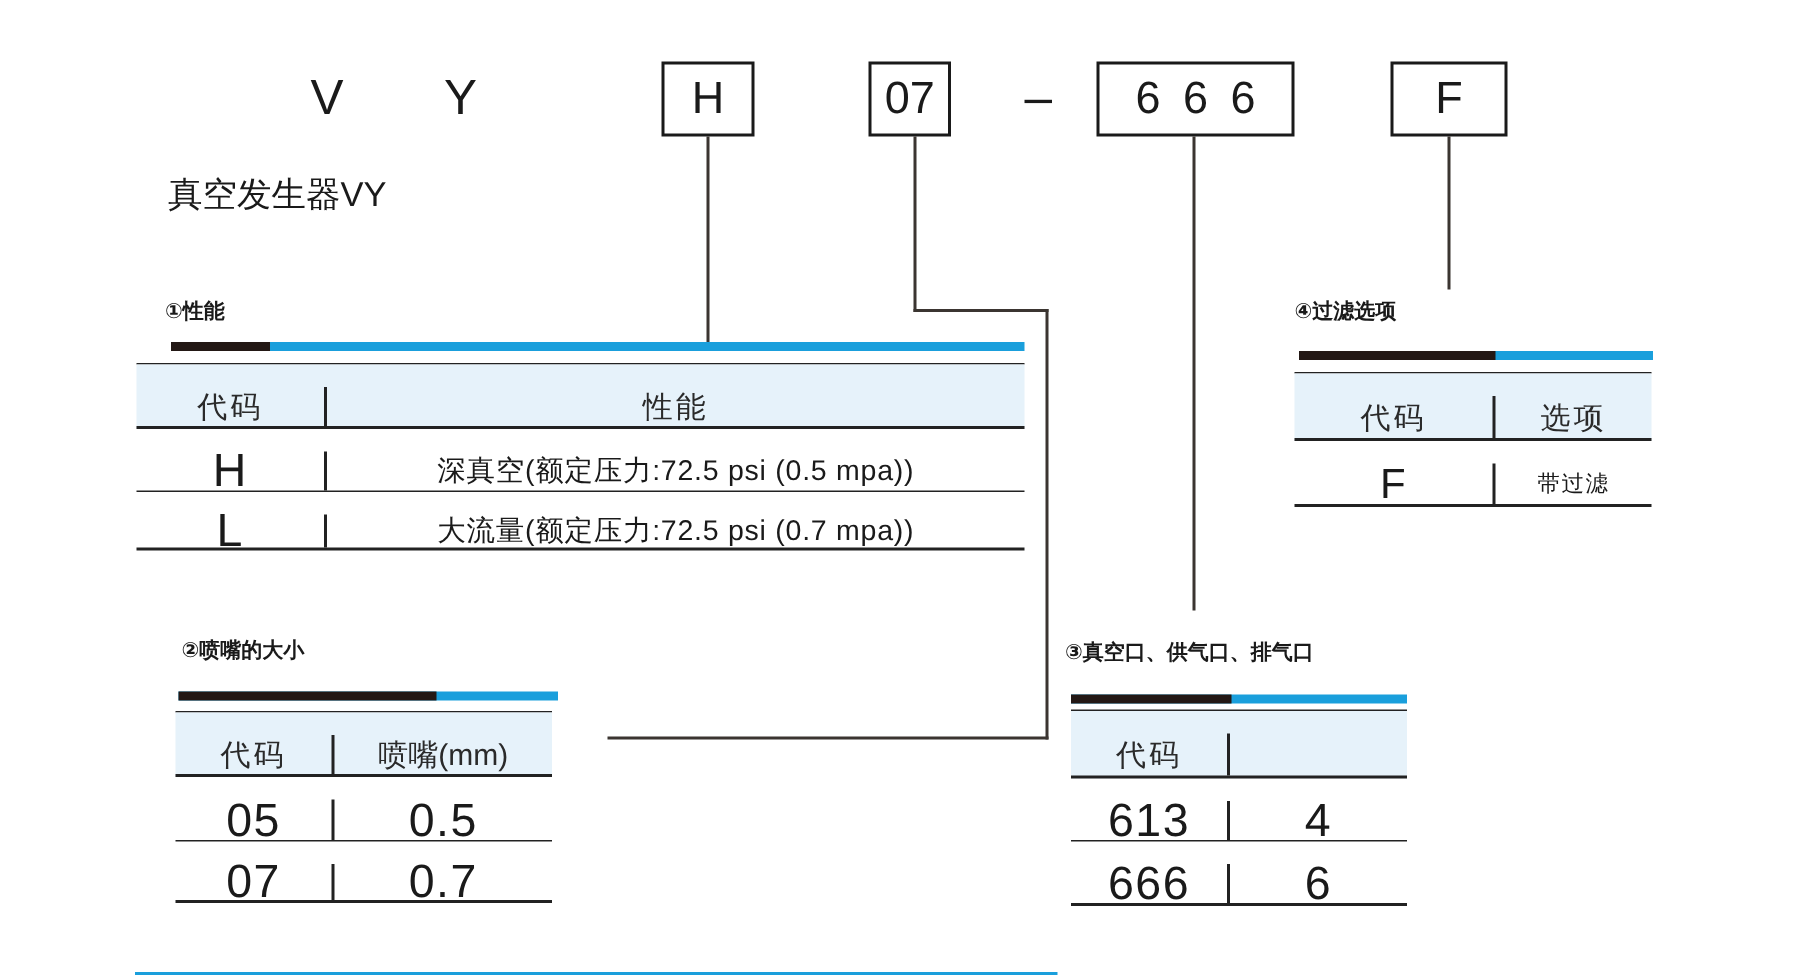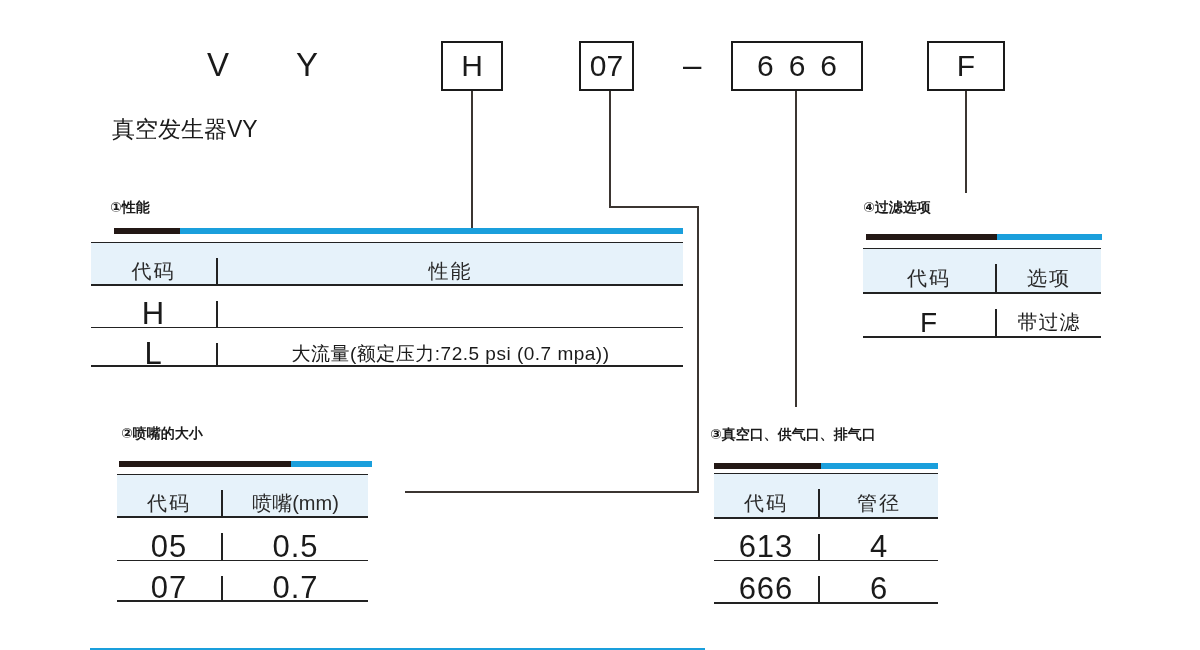--- a/index.html
+++ b/index.html
@@ -36,21 +36,21 @@
   .tbl{position:absolute;border-top:1px solid var(--border);border-bottom:2px solid var(--border);box-sizing:border-box;background:#fff;}
   .tr{display:flex;border-bottom:1px solid var(--border);}
   .tr:last-child{border-bottom:none;}
   .tr.head{background:var(--fill);border-bottom:2px solid var(--border);}
   .td{display:flex;align-items:center;justify-content:center;box-sizing:border-box;white-space:nowrap;margin-top:15px;}
   .c1{flex:none;border-right:2px solid var(--border);}
   .c2{flex:1;}
   .head .td{font-size:20px;letter-spacing:2px;color:#2a2a2a;}
   .big{font-size:31px;letter-spacing:1px;}
   .body-txt{font-size:19px;letter-spacing:0.5px;}
-  .mid-txt{font-size:20px;letter-spacing:1px;}
+  .mid-txt{font-size:15px;letter-spacing:1px;}
   .bottom-strip{position:absolute;background:var(--blue);}
 </style>
 </head>
 <body>
 
 <div class="canvas">
 
   <span class="code-letter" style="left:207px">V</span>
   <span class="code-letter" style="left:296px">Y</span>
 
@@ -85,20 +85,21 @@
   <div class="bar" style="left:114px;top:228px;width:569px">
     <div class="bar-dark" style="width:66px"></div>
   </div>
   <div class="tbl" style="left:91px;top:242px;width:592px">
     <div class="tr head" style="height:41px">
       <div class="td c1" style="width:127px">代码</div>
       <div class="td c2">性能</div>
     </div>
     <div class="tr" style="height:41px">
       <div class="td c1 big" style="width:127px">H</div>
+      <div class="td c2 body-txt">深真空(额定压力:72.5 psi (0.5 mpa))</div>
     </div>
     <div class="tr" style="height:37px">
       <div class="td c1 big" style="width:127px">L</div>
       <div class="td c2 body-txt">大流量(额定压力:72.5 psi (0.7 mpa))</div>
     </div>
   </div>
 
   <div class="sec-title" style="left:863px;top:199px">④过滤选项</div>
   <div class="bar" style="left:866px;top:234px;width:236px">
     <div class="bar-dark" style="width:131px"></div>
@@ -133,21 +134,20 @@
     </div>
   </div>
 
   <div class="sec-title" style="left:710px;top:426px">③真空口、供气口、排气口</div>
   <div class="bar" style="left:714px;top:463px;width:224px">
     <div class="bar-dark" style="width:107px"></div>
   </div>
   <div class="tbl" style="left:714px;top:473px;width:224px">
     <div class="tr head" style="height:43px">
       <div class="td c1" style="width:106px">代码</div>
-      <div class="td c2">管径</div>
     </div>
     <div class="tr" style="height:41px">
       <div class="td c1 big" style="width:106px">613</div>
       <div class="td c2 big">4</div>
     </div>
     <div class="tr" style="height:41px">
       <div class="td c1 big" style="width:106px">666</div>
       <div class="td c2 big">6</div>
     </div>
   </div>

